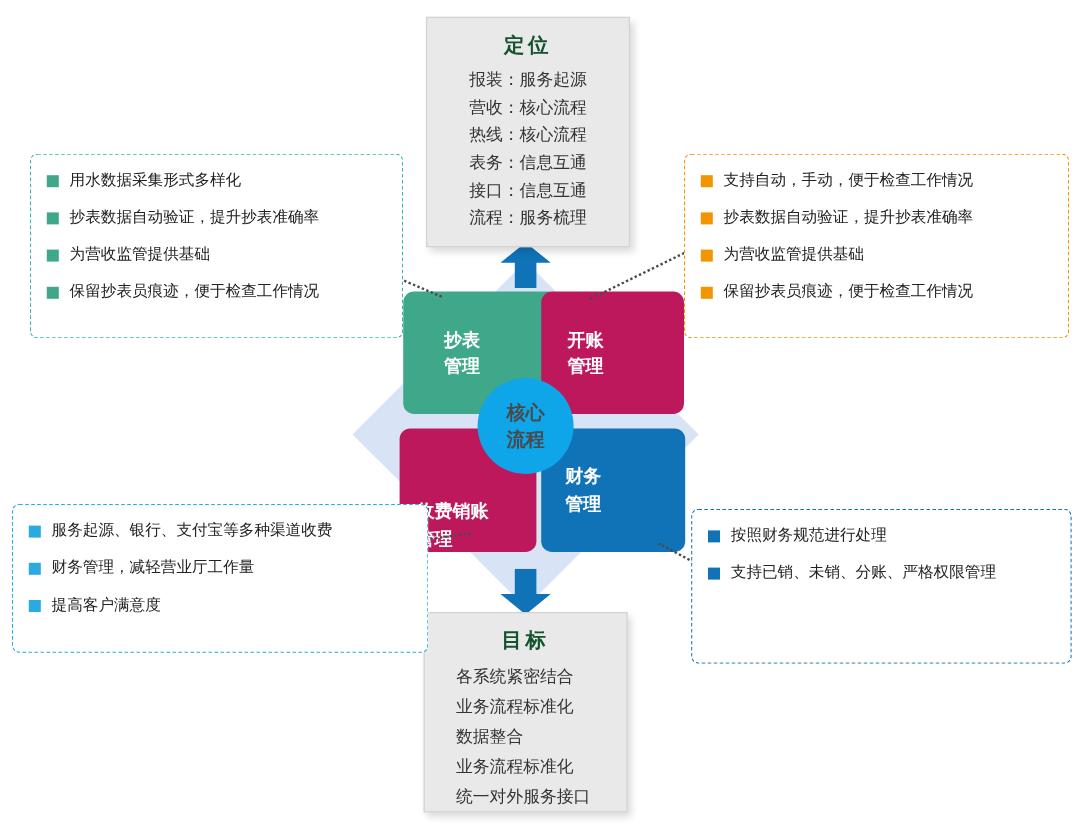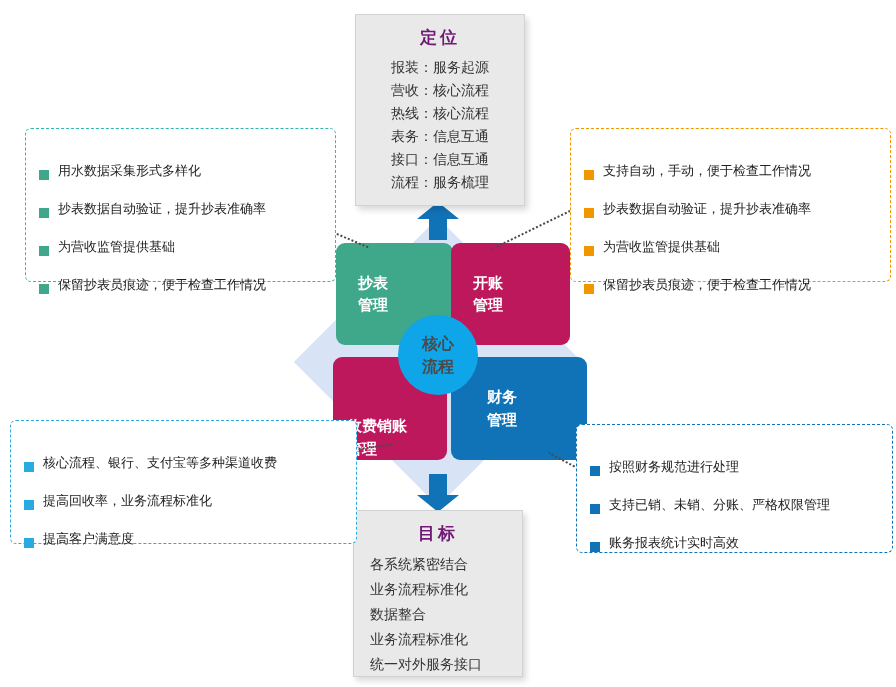--- a/index.html
+++ b/index.html
@@ -16,44 +16,44 @@
   
   .connector{position:absolute;height:0;border-top:2px dotted #4a4a4a;transform-origin:left center;z-index:4;}
   #conn-meter{left:311px;top:222px;width:62px;transform:rotate(23deg);}
   #conn-billing{left:492px;top:248px;width:87px;transform:rotate(-26deg);}
   #conn-collection{left:331px;top:452px;width:62px;transform:rotate(-8deg);}
   #conn-finance{left:549px;top:452px;width:33px;transform:rotate(28deg);}
 
   
   .quad{position:absolute;z-index:3;border-radius:9px;color:#fff;font-weight:bold;font-size:15px;display:flex;align-items:center;}
   .quad .quad-label{line-height:1.5;}
-  #quad-meter{left:336px;top:243px;width:95px;height:102px;background:#3FA88A;padding-left:22px;}
+  #quad-meter{left:336px;top:243px;width:95px;height:102px;background:#3FA88A;padding-left:34px;}
   #quad-billing{left:451px;top:243px;width:97px;height:102px;background:#be185d;padding-left:22px;}
   #quad-collection{left:333px;top:357px;width:100px;height:103px;background:#be185d;padding-left:14px;align-items:flex-end;}
-  #quad-finance{left:451px;top:357px;width:100px;height:103px;background:#1173B7;padding-left:36px;}
+  #quad-finance{left:451px;top:357px;width:100px;height:103px;background:#1173B7;padding-left:20px;}
   .w2{width:32px;} .w4{width:62px;}
 
   .core-circle{position:absolute;left:398px;top:315px;width:80px;height:80px;border-radius:50%;background:#0ea5e9;z-index:5;display:flex;align-items:center;justify-content:center;color:#4a4a4a;font-weight:bold;font-size:16px;text-align:center;}
   .core-circle .core-label{width:34px;line-height:1.45;}
 
   
   .gray-box{position:absolute;z-index:6;background:#E9E9EA;border:1px solid #D2D2D2;box-shadow:3px 4px 6px rgba(0,0,0,0.15);text-align:center;}
   #positioning-box{left:355px;top:14px;width:168px;height:190px;}
   #goal-box{left:353px;top:510px;width:168px;height:165px;}
-  .box-title{color:#701a75;font-weight:bold;font-size:17px;margin:11px 2px 7px;letter-spacing:3px;}
+  .box-title{color:#14532d;font-weight:bold;font-size:17px;margin:11px 2px 7px;letter-spacing:3px;}
   .box-line{font-size:14px;color:#333;line-height:23px;}
-  #goal-box .box-line{text-align:left;padding-left:16px;line-height:25px;}
+  #goal-box .box-line{text-align:left;padding-left:26px;line-height:25px;}
 
   
   .panel{position:absolute;z-index:6;background:#fff;border-radius:6px;padding:13px 10px 2px 13px;}
   #panel-meter{left:25px;top:128px;width:286px;height:137px;border:1px dashed #35B7AE;}
   #panel-billing{left:570px;top:128px;width:296px;height:137px;border:1px dashed #F29600;}
   #panel-collection{left:10px;top:420px;width:322px;height:107px;border:1px dashed #29ABE2;}
   #panel-finance{left:576px;top:424px;width:292px;height:112px;border:1px dashed #1173B7;}
-  .panel-item{display:flex;align-items:flex-end;margin-bottom:13px;font-size:13px;color:#222;line-height:18px;margin-top:20px;}
+  .panel-item{display:flex;align-items:flex-start;margin-bottom:13px;font-size:13px;color:#222;line-height:18px;}
   .bullet{flex:0 0 auto;width:10px;height:10px;margin:4px 9px 0 0;}
   .bullet-green{background:#3FA88A;}
   .bullet-orange{background:#F29600;}
   .bullet-cyan{background:#29ABE2;}
   .bullet-blue{background:#1173B7;}
 </style>
 </head>
 <body>
 
 <div class="canvas">
@@ -142,40 +142,36 @@
     </div>
     <div class="panel-item">
       <span class="bullet bullet-orange"></span>
       <span>保留抄表员痕迹，便于检查工作情况</span>
     </div>
   </div>
 
   <div id="panel-collection" class="panel">
     <div class="panel-item">
       <span class="bullet bullet-cyan"></span>
-      <span>核心流程、银行、支付宝等多种渠道收费</span>
+      <span>服务起源、银行、支付宝等多种渠道收费</span>
     </div>
     <div class="panel-item">
       <span class="bullet bullet-cyan"></span>
-      <span>提高回收率，业务流程标准化</span>
+      <span>财务管理，减轻营业厅工作量</span>
     </div>
     <div class="panel-item">
       <span class="bullet bullet-cyan"></span>
       <span>提高客户满意度</span>
     </div>
   </div>
 
   <div id="panel-finance" class="panel">
     <div class="panel-item">
       <span class="bullet bullet-blue"></span>
       <span>按照财务规范进行处理</span>
     </div>
     <div class="panel-item">
       <span class="bullet bullet-blue"></span>
       <span>支持已销、未销、分账、严格权限管理</span>
     </div>
-    <div class="panel-item">
-      <span class="bullet bullet-blue"></span>
-      <span>账务报表统计实时高效</span>
-    </div>
   </div>
 
 </div>
 
 </body></html>

